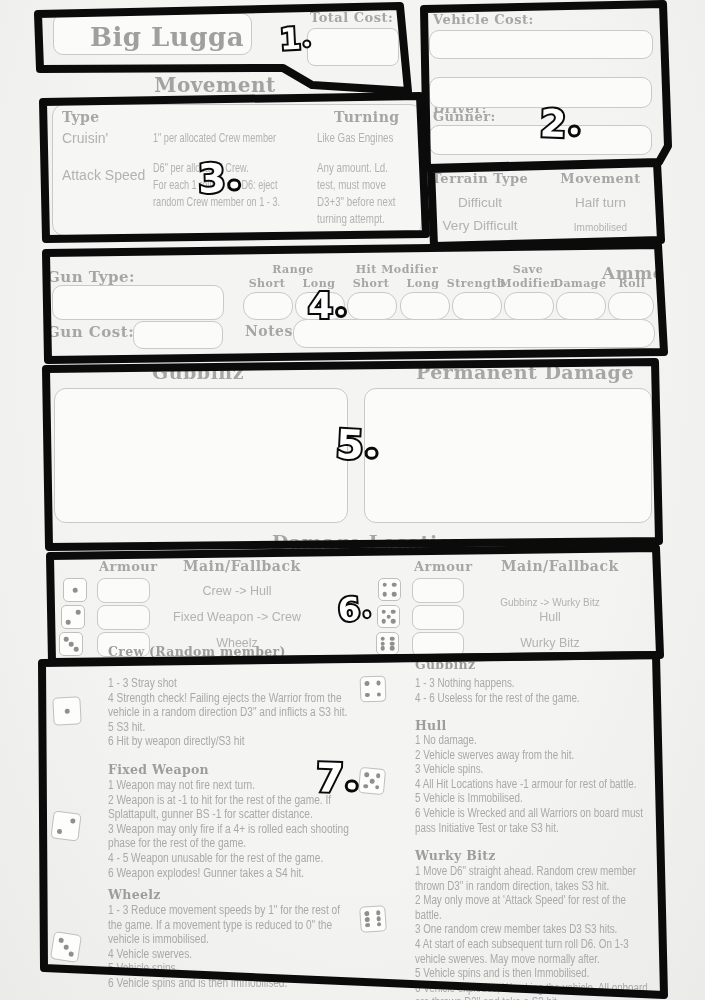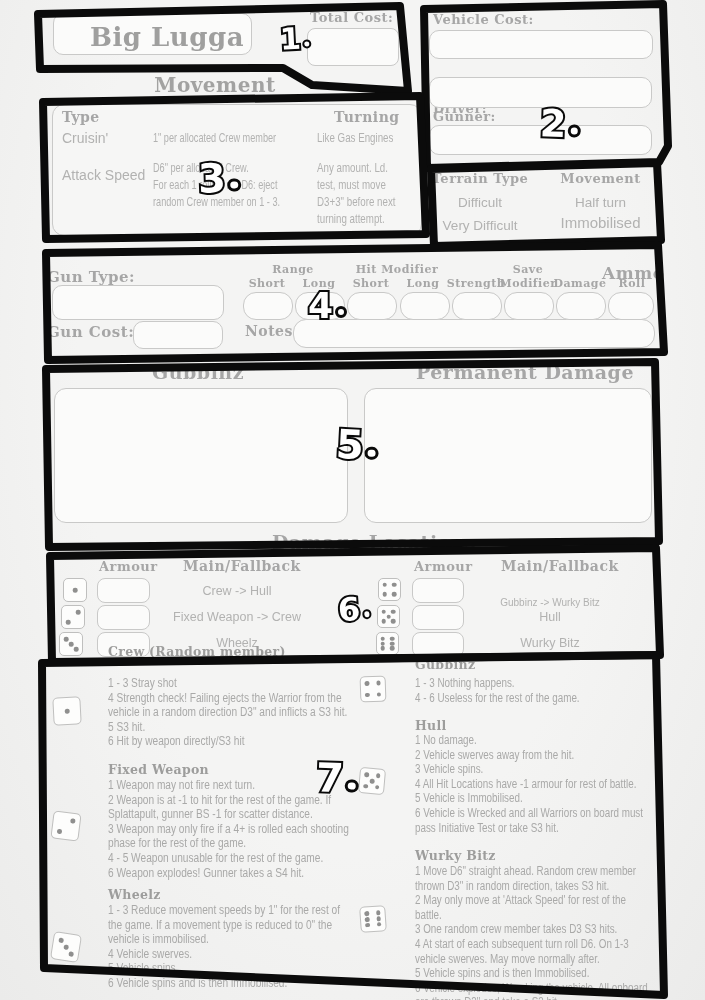--- a/index.html
+++ b/index.html
@@ -72,21 +72,21 @@
   <div class="cell under" style="left:317px;top:160px;width:110px;font-size:12.2px;line-height:17px;transform:scaleX(0.8);">Any amount. Ld.
 test, must move
 D3+3" before next
 turning attempt.</div>
 
   <div class="orky under center" style="left:430px;top:171px;width:100px;font-size:13px;">Terrain Type</div>
   <div class="orky under center" style="left:548px;top:171px;width:105px;font-size:13px;">Movement</div>
   <div class="sans under center" style="left:430px;top:195px;width:100px;font-size:13.5px;">Difficult</div>
   <div class="sans under center" style="left:548px;top:195px;width:105px;font-size:13.5px;">Half turn</div>
   <div class="sans under center" style="left:430px;top:218px;width:100px;font-size:13.5px;">Very Difficult</div>
-  <div class="sans under center" style="left:548px;top:214px;width:105px;font-size:15px;">Immobilised</div>
+  <div class="sans under center" style="left:548px;top:222px;width:105px;font-size:10px;">Immobilised</div>
 
   <div class="orky under" style="left:47px;top:268px;font-size:15px;">Gun Type:</div>
   <div class="box under" style="left:52px;top:285px;width:170px;height:33px;"></div>
   <div class="orky under" style="left:47px;top:323px;font-size:15px;">Gun Cost:</div>
   <div class="box under" style="left:133px;top:321px;width:88px;height:26px;"></div>
   <div class="orky under" style="left:245px;top:323px;font-size:14px;">Notes:</div>
   <div class="box under" style="left:293px;top:319px;width:360px;height:27px;border-radius:13px;"></div>
 
   <div class="orky under center" style="left:253px;top:263px;width:80px;font-size:11px;">Range</div>
   <div class="orky under center" style="left:237px;top:277px;width:60px;font-size:11px;">Short</div>

